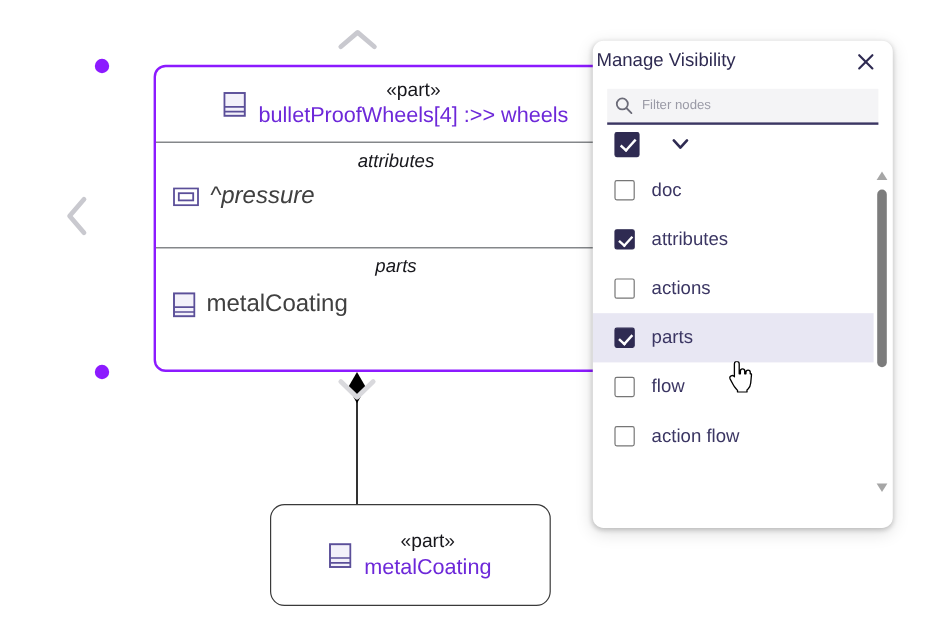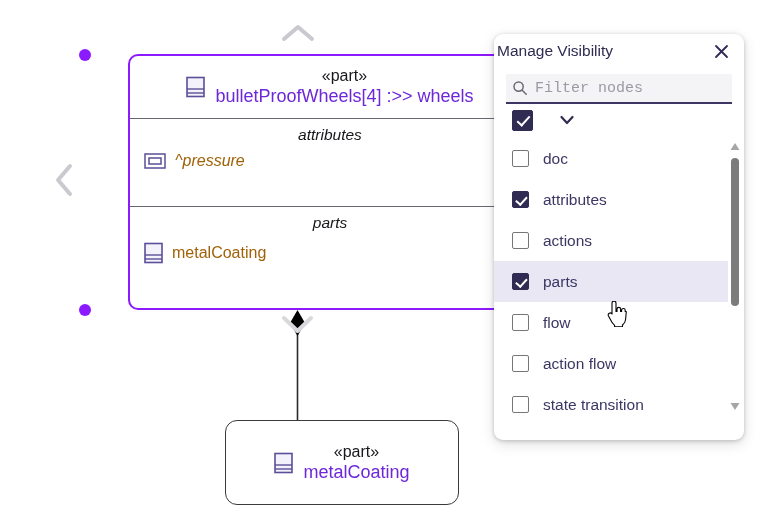--- a/index.html
+++ b/index.html
@@ -59,21 +59,21 @@
     line-height:23px;
     white-space:nowrap;
   }
 
   .row-item{
     display:flex;
     align-items:center;
     gap:9px;
     padding-left:14px;
   }
-  .row-item .txt{font-size:16px;color:#a16207;white-space:nowrap;}
+  .row-item .txt{font-size:20px;color:#404040;white-space:nowrap;}
   .row-item .txt.italic{font-style:italic;}
 
   
   .ico{flex:0 0 auto;display:block;}
 
   
   #metal-node{
     left:181px;top:420px;width:234px;height:85px;
     border:1.6px solid #3a3a3a;
     border-radius:12px;
@@ -116,22 +116,22 @@
     height:30px;
     background:#f4f4f6;
     border-bottom:2px solid #3b3663;
     display:flex;align-items:center;
     gap:7px;
     padding:0 6px;
     box-sizing:border-box;
   }
   .search-input{
     border:0;outline:0;background:transparent;
-    font-family:Liberation Mono, monospace;
-    font-size:15px;
+    font-family:Liberation Sans, sans-serif;
+    font-size:11px;
     color:#3b3663;
     width:100%;
     padding:0;
   }
   .search-input::placeholder{color:#9a9aa6;}
 
   .select-all-row{
     display:flex;align-items:center;
     gap:26px;
     padding:10px 0 8px 18px;
@@ -337,24 +337,20 @@
             <span class="opt-label">parts</span>
           </div>
           <div class="opt-row">
             <span class="cbx"></span>
             <span class="opt-label">flow</span>
           </div>
           <div class="opt-row">
             <span class="cbx"></span>
             <span class="opt-label">action flow</span>
           </div>
-          <div class="opt-row">
-            <span class="cbx"></span>
-            <span class="opt-label">state transition</span>
-          </div>
         </div>
 
       <div class="sbar">
         <svg class="arrow up" viewBox="0 0 10 10">
           <polygon points="5,1 9.5,8 0.5,8" fill="#a6a6a6"></polygon>
         </svg>
         <div class="thumb"></div>
         <svg class="arrow down" viewBox="0 0 10 10">
           <polygon points="5,9 0.5,2 9.5,2" fill="#a6a6a6"></polygon>
         </svg>

